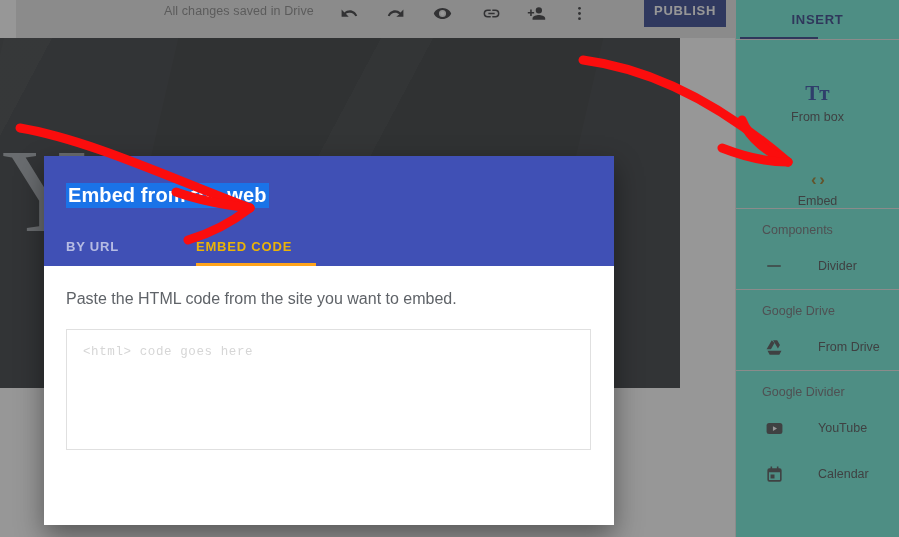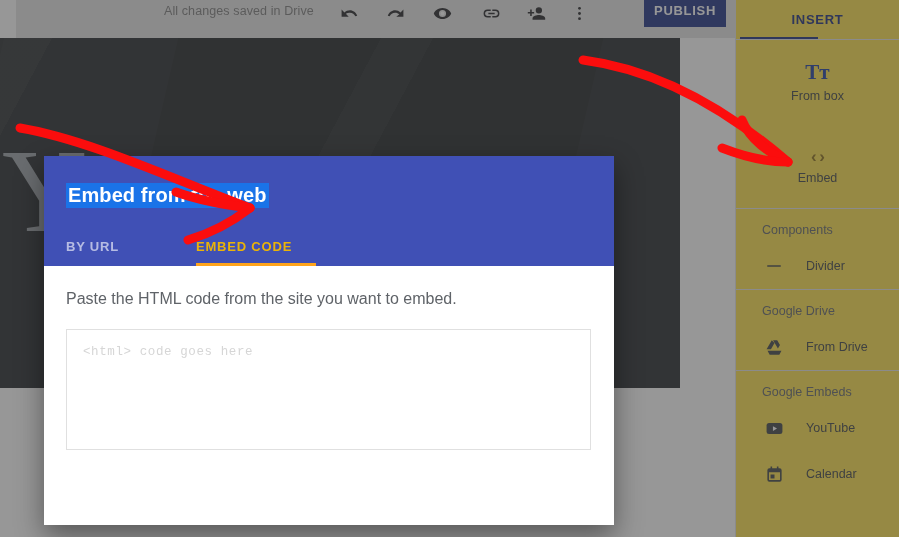--- a/index.html
+++ b/index.html
@@ -56,48 +56,48 @@
     font-family: "Liberation Serif", serif; font-weight: 300;
   }
   .page-body {
     position: absolute; left: 0; top: 388px; width: 735px; height: 149px;
     background: #ffffff;
   }
 
   
   .side-panel {
     position: absolute; right: 0; top: 0; width: 164px; height: 537px;
-    background: #fde047; border-left: 1px solid #e4e4e4;
+    background: #5eead4; border-left: 1px solid #e4e4e4;
   }
   .panel-tabs { display: flex; height: 39px; position: relative; }
   .panel-tab {
     flex: 1; display: flex; align-items: center; justify-content: center;
     font-size: 13px; letter-spacing: .7px; color: #3c4043; font-weight: 500;
   }
   .panel-tab.active { color: #1a2a7a; font-weight: 700; }
   .panel-tab.active::after {
     content: ""; position: absolute; left: 4px; bottom: 0;
     width: 78px; height: 2.5px; background: #1a2a7a;
   }
   .panel-divider { height: 1px; background: #e4e4e4; width: 100%; }
 
   .insert-big {
     height: 84px; display: flex; flex-direction: column;
-    align-items: center; justify-content: center; gap: 6px;
+    align-items: center; justify-content: flex-end; gap: 6px;
   }
   .insert-big .lbl { font-size: 12.5px; color: #3c4043; }
   .icon-tt { font-size: 21px; font-weight: 700; color: #1a3a9e; line-height: 1;
              font-family: "Liberation Serif", serif; }
   .icon-code { font-size: 17px; font-weight: 700; color: #8a6d14; letter-spacing: -1px; line-height: 1; }
 
   .section-head {
     font-size: 12.5px; color: #5f6368; padding: 14px 0 6px 26px;
   }
   .panel-row {
-    height: 46px; display: flex; align-items: center; padding-left: 28px; gap: 22px;
+    height: 46px; display: flex; align-items: center; padding-left: 28px; gap: 34px;
   }
   .panel-row .lbl { font-size: 12.5px; color: #3c4043; }
   .panel-icn { width: 20px; display: flex; align-items: center; justify-content: center; }
 
   
   #scrim { position: absolute; inset: 0; background: rgba(66,66,66,.55); }
 
   
   #dialog {
     position: absolute; left: 44px; top: 156px; width: 570px; height: 369px;
@@ -226,21 +226,21 @@
       <div class="panel-row">
         <div class="panel-icn">
           <svg width="19" height="19" viewBox="0 0 24 24" fill="#3c4043">
             <path d="M8.6 2.8 2 14.2h5.5l4.5-7.8-3.4-3.6zM15.4 2.8h-5.2l6.1 10.6 2.6-4.5-3.5-6.1zM3.2 16.2 5.9 21h12.2l2.7-4.8H3.2z"></path>
           </svg>
         </div>
         <div class="lbl">From Drive</div>
       </div>
 
       <div class="panel-divider"></div>
-      <div class="section-head">Google Embeds</div>
+      <div class="section-head">Google Divider</div>
       <div class="panel-row">
         <div class="panel-icn">
           <svg width="19" height="19" viewBox="0 0 24 24">
             <rect x="2" y="5" width="20" height="14" rx="3.2" fill="#3c4043"></rect>
             <path d="M10 9l5.2 3L10 15z" fill="#ffffff"></path>
           </svg>
         </div>
         <div class="lbl">YouTube</div>
       </div>
       <div class="panel-row">

